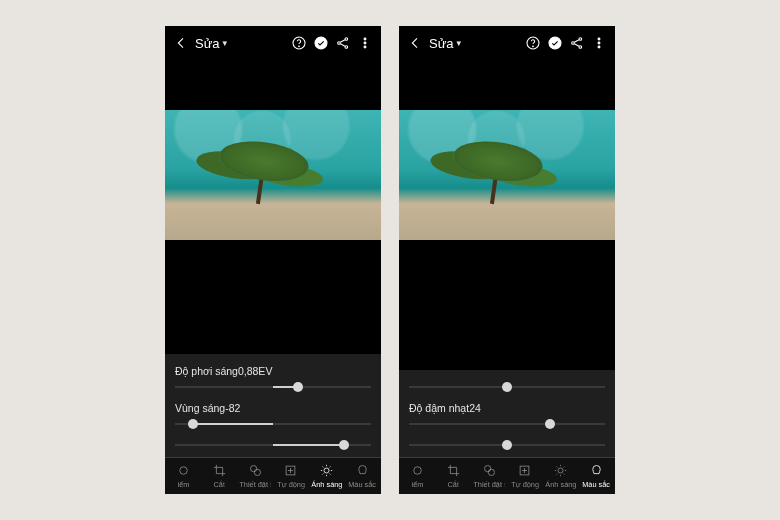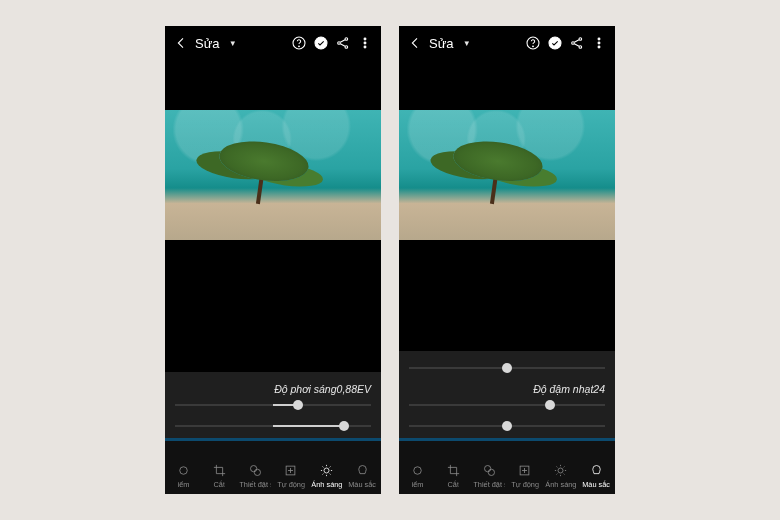--- a/index.html
+++ b/index.html
@@ -24,21 +24,21 @@
   }
   .topbar {
     height: 34px;
     display: flex;
     align-items: center;
     padding: 0 8px;
     gap: 6px;
     color: #fff;
     font-size: 13px;
   }
-  .topbar .title { display:flex; align-items:center; gap:11px; font-weight:500;}
+  .topbar .title { display:flex; align-items:center; gap:3px; font-weight:500;}
   .caret-down { font-size: 9px; opacity:.9;}
   .spacer { flex: 1; }
   .tb-icon { width:16px; height:16px; display:flex; align-items:center; justify-content:center; }
   .tb-icon svg { width:16px; height:16px; fill:none; stroke:#fff; stroke-width:1.6; }
   .filled svg { fill:#fff; stroke:#fff; }
   .preview {
     flex: 0 0 auto;
     height: 130px;
     margin-top: 50px;
     background: linear-gradient(180deg,#3fb4b4 0%, #2aa3a3 45%, #158d8b 60%, #c8b496 72%, #b7a88c 100%);
@@ -64,43 +64,43 @@
     bottom:24px; width:90px; height:38px;
     background: radial-gradient(ellipse at center, #4a7a2e 0%, #3d6825 60%, #2e5120 100%);
     box-shadow: -28px 8px 0 -6px #3d6825, 24px 10px 0 -8px #487d2f;
   }
   .fill { flex:1; background:#000; }
   .panel {
     background:#1f1f1f;
     padding: 8px 10px 0 10px;
   }
   .row { padding: 3px 0 6px 0; }
-  .row-top { display:flex; justify-content:flex-end; font-size:10.5px; color:#e6e6e6; margin-bottom:4px;font-style:italic;}
+  .row-top { display:flex; justify-content:flex-start; font-size:10.5px; color:#e6e6e6; margin-bottom:4px;}
   .track {
     position:relative; height:12px; display:flex; align-items:center;
   }
   .track .line {
     height:2px; width:100%; background:#3a3a3a; position:relative;
   }
   .track .fillbar {
     position:absolute; height:2px; background:#cfcfcf; top:50%; transform:translateY(-50%);
   }
   .knob {
     position:absolute; width:10px; height:10px; border-radius:50%;
     background:#d8d8d8; top:50%; transform:translate(-50%,-50%);
   }
   
   .grad-temp { background: linear-gradient(90deg,#2a6bd6,#888,#e6b83c); }
   .grad-tint { background: linear-gradient(90deg,#2fae3a,#888,#c23ad0); }
   .grad-vib  { background: linear-gradient(90deg,#555,#888,#4aa3e0 60%, #e86b2f 80%, #e63a5a); }
   .grad-sat  { background: linear-gradient(90deg,#555,#888,#e63a5a 70%, #e6b83c 85%, #4ad04a); }
   .tabs {
     display:flex; justify-content:space-between; align-items:flex-end;
-    padding: 22px 2px 5px 2px; gap:2px;
-    border-top:3px solid #0c4a6e;
+    padding: 5px 2px 5px 2px; gap:2px;
+    border-top:1px solid #0c4a6e;
     background:#111;
   }
   .tab {
     flex:1; display:flex; flex-direction:column; align-items:center; gap:2px;
     color:#8c8c8c; font-size:8px; min-width:0;
   }
   .tab.active { color:#fff; }
   .tab svg { width:15px; height:15px; fill:none; stroke:currentColor; stroke-width:1.3; }
   .tab-label { white-space:nowrap; overflow:hidden; text-overflow:clip; max-width:100%; transform:scale(.92); }
 </style>
@@ -159,20 +159,31 @@
           <span>Độ phơi sáng</span>
           <span>0,88EV</span>
         </div>
       <div class="track">
           <div class="line"></div>
           <div class="fillbar" style="left:50%;width:13%"></div>
           <div class="knob" style="left:63%"></div>
         </div>
     </div>
     <div class="row">
+      <div class="row-top">
+          <span>Vùng sáng</span>
+          <span>-82</span>
+        </div>
+      <div class="track">
+          <div class="line"></div>
+          <div class="fillbar" style="left:9%;width:41%"></div>
+          <div class="knob" style="left:9%"></div>
+        </div>
+    </div>
+    <div class="row">
       <div class="track">
           <div class="line"></div>
           <div class="fillbar" style="left:50%;width:36%"></div>
           <div class="knob" style="left:86%"></div>
         </div>
     </div>
   </div>
   <div class="tabs">
     <div class="tab">
         <svg viewBox="0 0 24 24">

